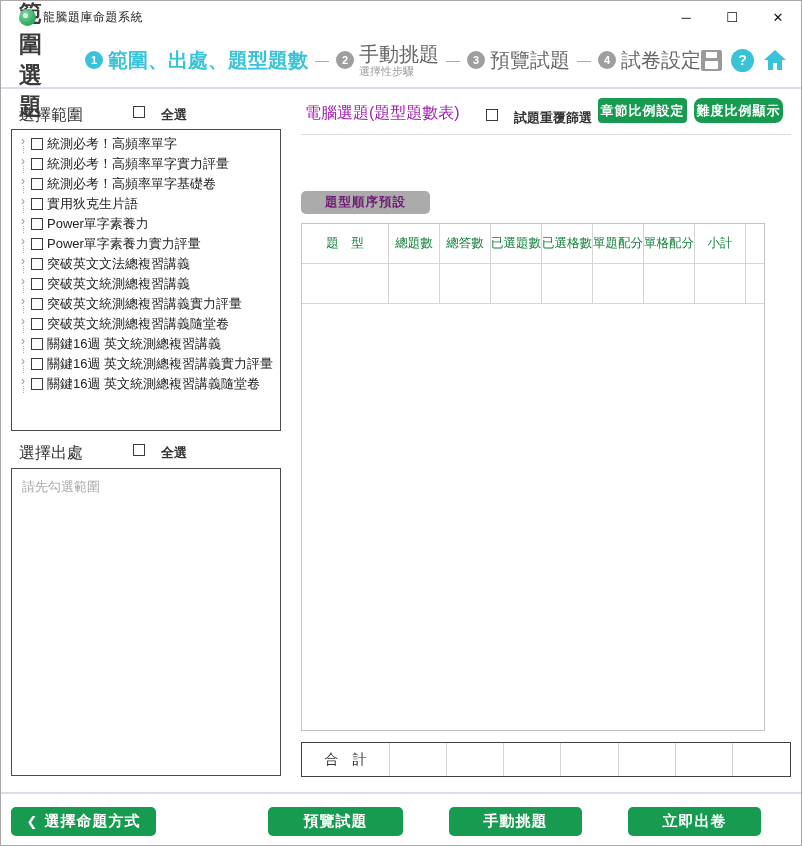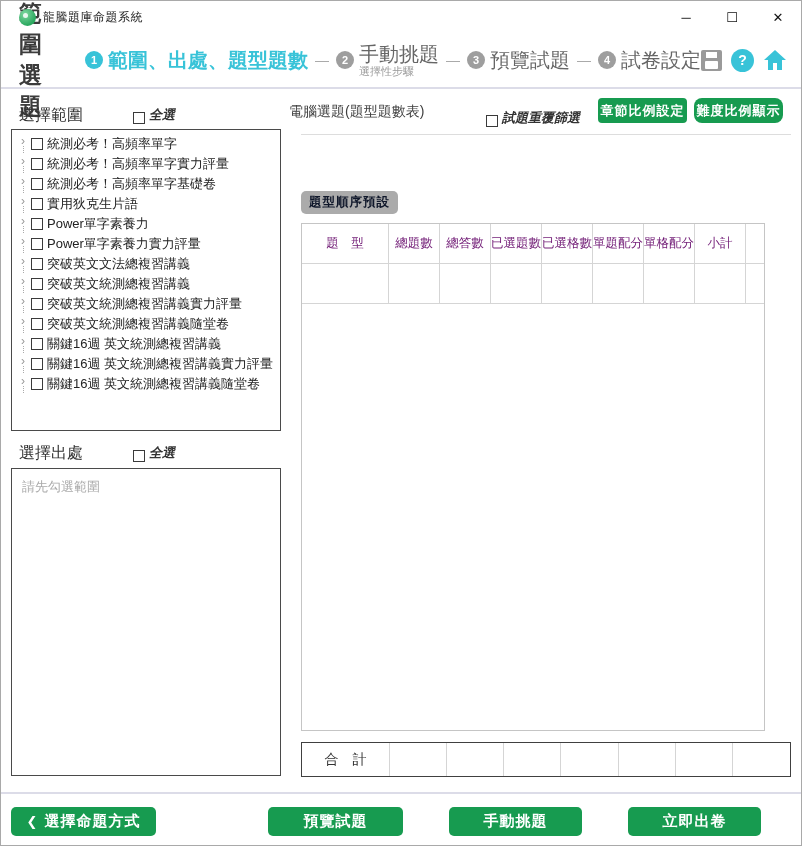--- a/index.html
+++ b/index.html
@@ -38,55 +38,55 @@
   .floppy { width:21px; height:21px; background:#9a9a9a; border-radius:2px; position:relative; }
   .floppy::before { content:""; position:absolute; left:5px; top:2px; width:11px; height:6px; background:#fff; }
   .floppy::after  { content:""; position:absolute; left:4px; bottom:2px; width:13px; height:8px;
                     background:#fff; border-radius:1px; box-shadow:inset 0 3px 0 #9a9a9a00; }
   .help-circle { width:23px; height:23px; border-radius:50%; background:#38c3d8; color:#fff;
                  font-size:14px; font-weight:bold; display:flex; align-items:center; justify-content:center; }
   .home-svg { width:24px; height:22px; display:block; }
   
   .content { position:absolute; top:90px; left:0; right:0; bottom:53px; }
   .section-label { font-size:16px; color:#333; }
-  .chk-row { display:flex; align-items:flex-end; gap:4px;font-style:italic; }
+  .chk-row { display:flex; align-items:flex-start; gap:16px; }
   .chk { width:12px; height:12px; border:1.5px solid #3a3a3a; background:#fff; flex:0 0 auto; }
   .chk-label { font-size:13px; color:#333; font-weight:bold; }
   .lp-head { position:absolute; display:flex; align-items:flex-end; }
   .range-head { left:18px; top:14px; width:260px; }
   .range-head .chk-row, .source-head .chk-row { margin-left:50px; margin-bottom:2px; }
   .tree-box { position:absolute; left:10px; top:38px; width:270px; height:302px;
               border:1px solid #4a4a4a; background:#fff; padding-top:4px; overflow:hidden; }
   .tree-row { display:flex; align-items:center; height:20px; padding-left:5px; }
   .tree-guide { width:12px; display:flex; flex-direction:column; align-items:center; }
   .chevron { color:#999; font-size:12px; line-height:10px; }
   .guide-dots { width:0; height:7px; border-left:1px dotted #aaa; }
   .tree-row .chk { margin:0 4px 0 2px; }
   .tree-label { font-size:13px; color:#222; white-space:nowrap; }
   .source-head { left:18px; top:352px; width:260px; }
   .source-box { position:absolute; left:10px; top:377px; width:270px; height:308px;
                 border:1px solid #4a4a4a; background:#fff; padding:8px 10px; }
   .placeholder { font-size:13px; color:#aaa; }
   
-  .rp-title { position:absolute; left:288px; top:12px; font-size:14px; color:#404040; }
+  .rp-title { position:absolute; left:304px; top:12px; font-size:16px; color:#a21caf; }
   .rp-dup { position:absolute; left:485px; top:18px; }
   .btn-green { background:#179b50; color:#fff; border:none; border-radius:4px;
                font-size:13px; font-weight:bold; font-family:inherit; letter-spacing:1px;
                display:flex; align-items:center; justify-content:center; cursor:pointer; }
   .btn-chapter { position:absolute; left:597px; top:7px; width:89px; height:25px; }
   .btn-difficulty { position:absolute; left:693px; top:7px; width:89px; height:25px;border-radius:8px; }
   .rp-sep { position:absolute; left:300px; top:43px; width:490px; height:1px; background:#ddd; }
-  .pill { position:absolute; left:300px; top:100px; background:#ababab; color:#0f172a;
-          font-size:12.5px; font-weight:bold; border-radius:5px; padding:3px 8px; letter-spacing:1px; }
+  .pill { position:absolute; left:300px; top:100px; background:#ababab; color:#701a75;
+          font-size:12.5px; font-weight:bold; border-radius:5px; padding:3px 24px; letter-spacing:1px; }
   .qtable { position:absolute; left:300px; top:132px; width:464px; height:508px;
             border:1px solid #c5c5c5; background:#fff; }
   .qrow { display:grid; grid-template-columns:87px repeat(7,51px) 17px; height:40px;
           border-bottom:1px solid #d5d5d5; }
   .qcell { border-right:1px solid #d5d5d5; display:flex; align-items:center; justify-content:center;
-           font-size:12.5px; color:#701a75; overflow:hidden; white-space:nowrap;font-family:Liberation Mono, monospace; }
+           font-size:12.5px; color:#15803d; overflow:hidden; white-space:nowrap;font-family:Liberation Mono, monospace; }
   .qcell:last-child { border-right:none; }
   .totals { position:absolute; left:300px; top:651px; width:490px; height:35px;
             border:1px solid #404040; background:#fff; display:grid;
             grid-template-columns:88px repeat(7,1fr); }
   .tcell { border-right:1px solid #d5d5d5; display:flex; align-items:center; justify-content:center;
            font-size:14px; color:#333; }
   .tcell:last-child { border-right:none; }
   
   .footer { position:absolute; left:0; right:0; bottom:0; height:53px;
             border-top:2px solid #dcdce8; }

